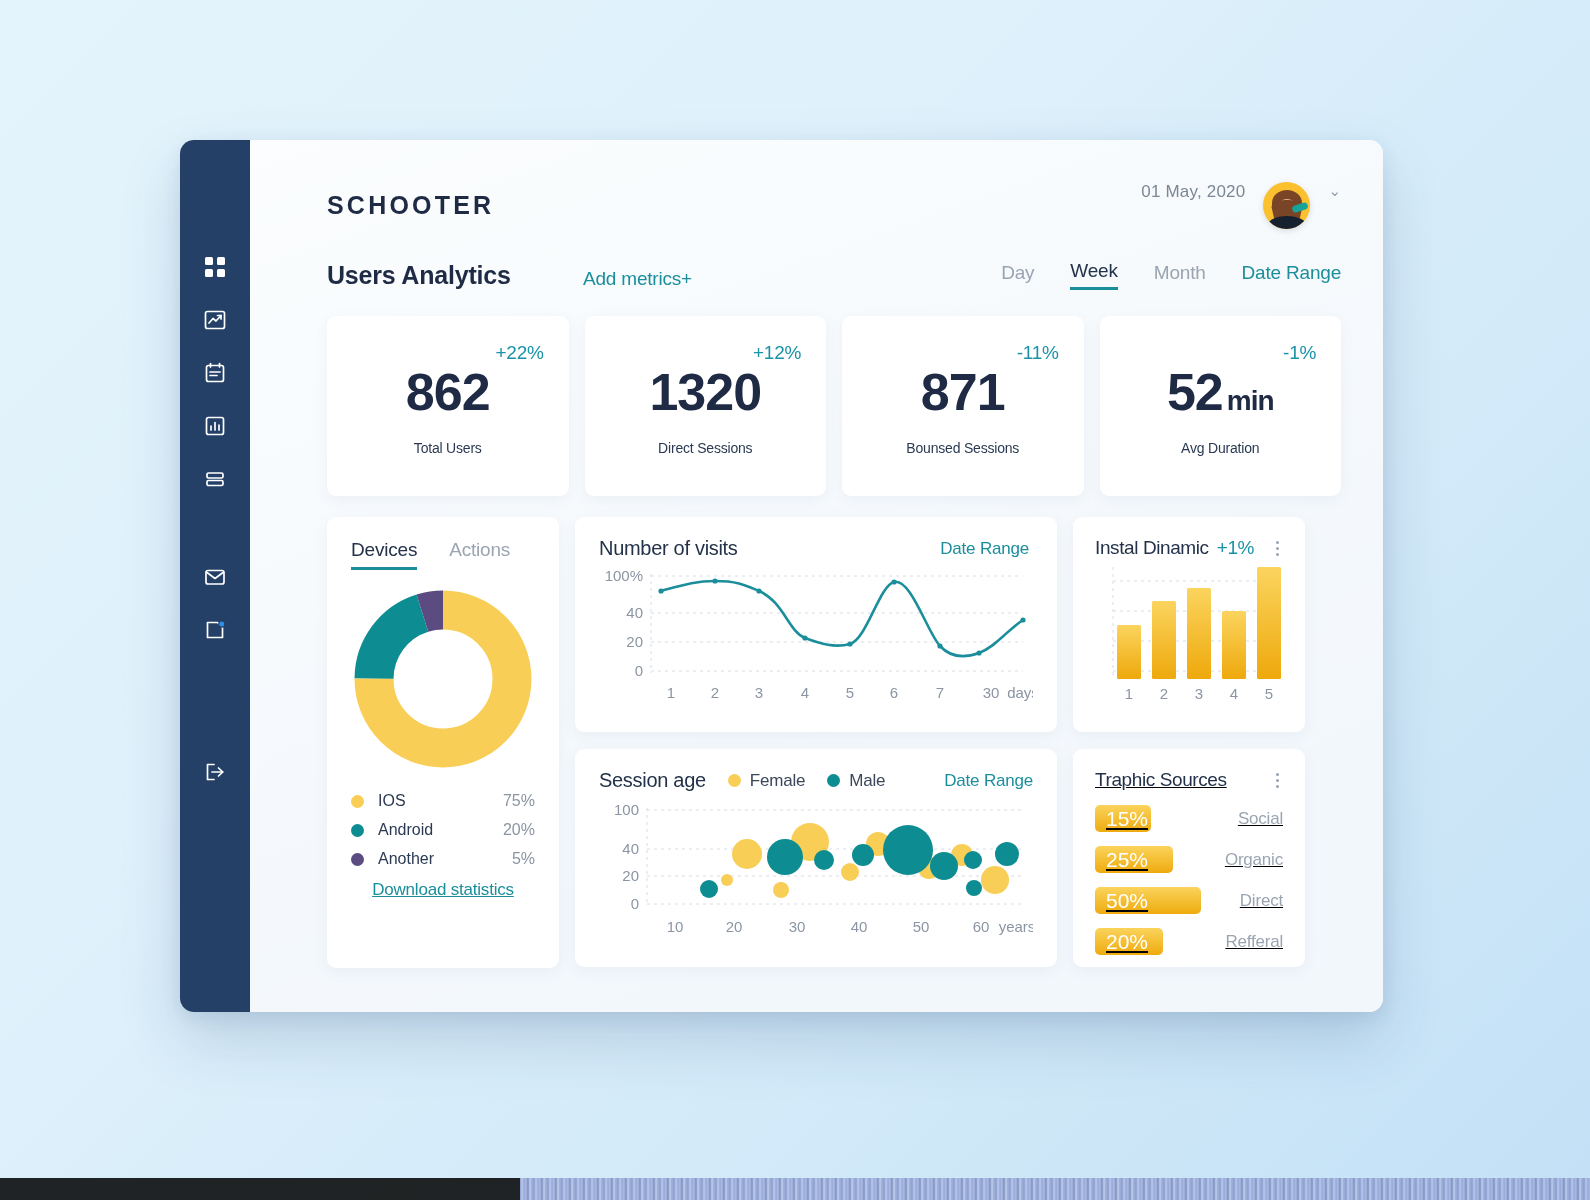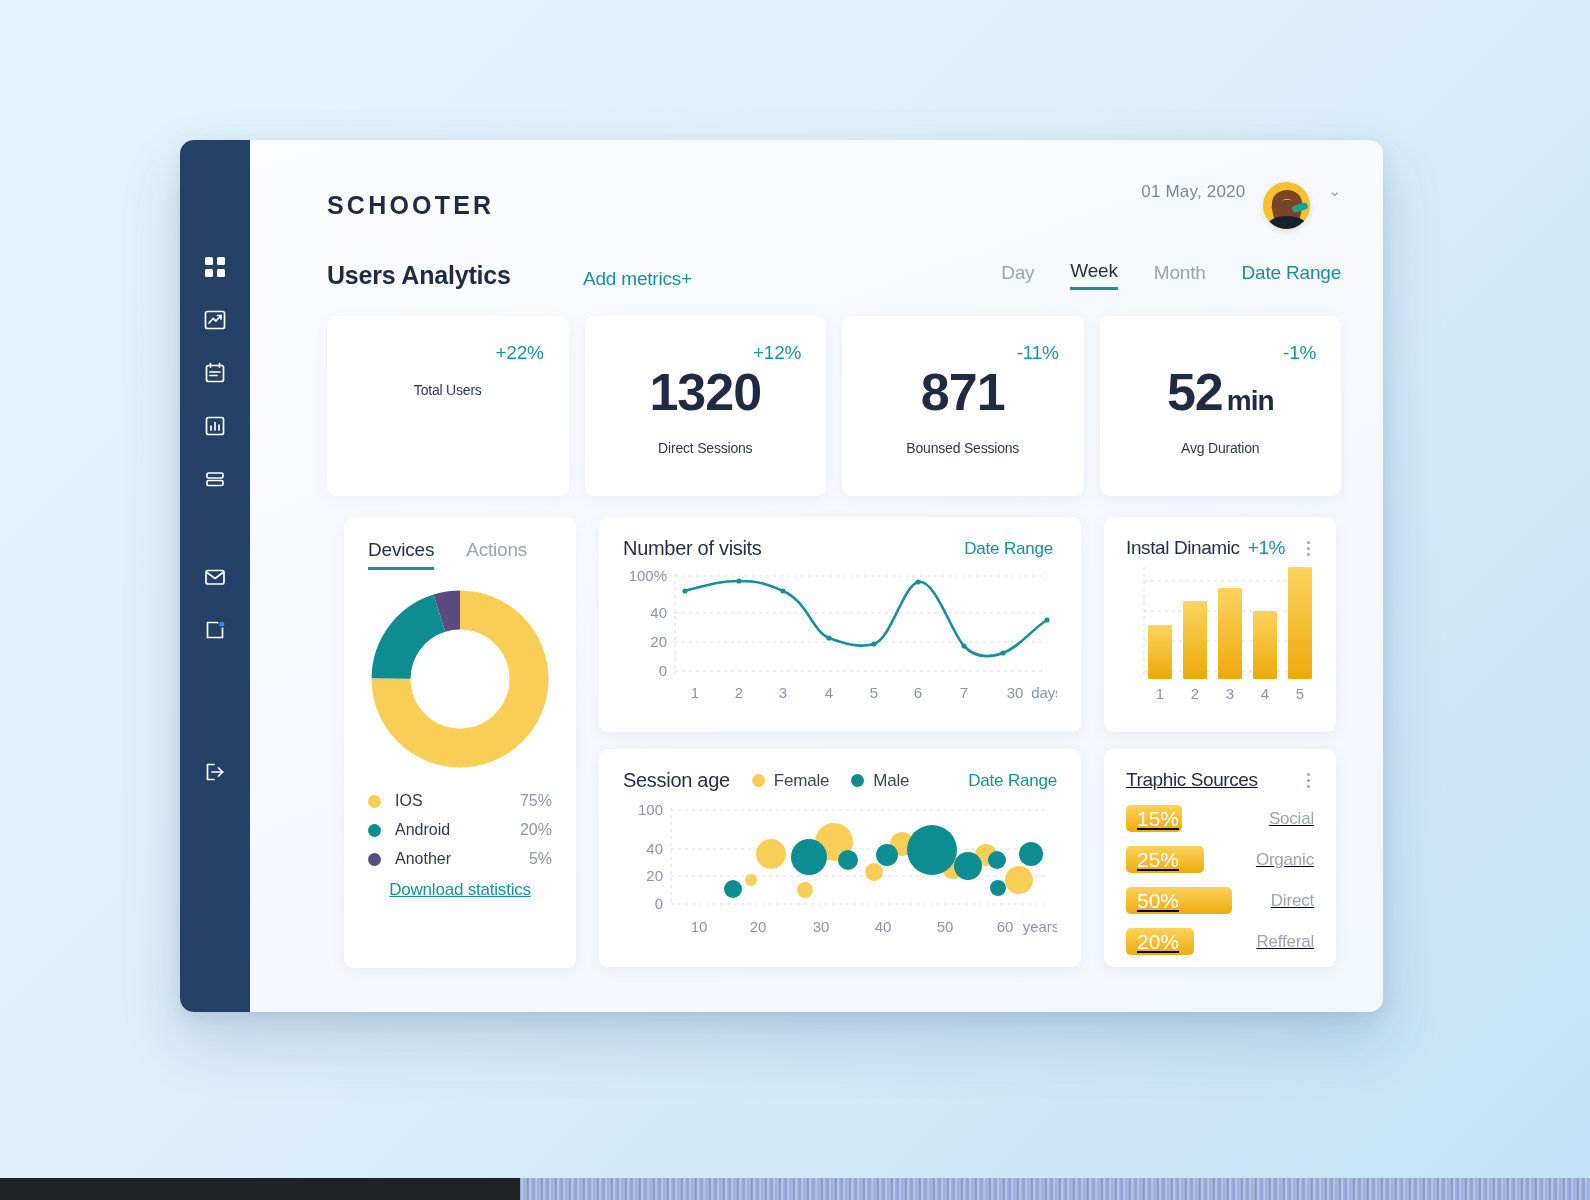--- a/index.html
+++ b/index.html
@@ -118,21 +118,21 @@
   }
   .kpi .pct { font-size:19px; color:#1b93a6; text-align:right; letter-spacing:-.3px;}
   .kpi .val {
     font-size: 52px; font-weight: 800; color:#1f2b45; margin-top:-2px;
     letter-spacing:-1px; padding-left:25px;
   }
   .kpi .val .unit { font-size: 28px; font-weight:700; margin-left:4px; }
   .kpi .lbl { font-size:14px; color:#2b3a52; margin-top:18px; padding-left:25px; letter-spacing:-.2px;}
 
   
-  .panels { display:flex; gap:23px; margin-top: 21px; margin-left: 17px; }
+  .panels { display:flex; gap:16px; margin-top: 21px; }
   .col-left  { width: 232px; }
   .col-mid   { width: 482px; display:flex; flex-direction:column; gap:17px; }
   .col-right { width: 232px; display:flex; flex-direction:column; gap:17px; }
 
   .card {
     background:#fff; border-radius:9px;
     box-shadow: 0 4px 14px rgba(80,110,160,.07);
   }
 
   
@@ -291,20 +291,21 @@
         <div class="period">Day</div>
         <div class="period active">Week</div>
         <div class="period">Month</div>
         <div class="period link">Date Range</div>
       </div>
     </div>
 
     <div class="kpis">
       <div class="kpi">
         <div class="pct">+22%</div>
+        <div class="val">862</div>
         <div class="lbl">Total Users</div>
       </div>
       <div class="kpi">
         <div class="pct">+12%</div>
         <div class="val">1320</div>
         <div class="lbl">Direct Sessions</div>
       </div>
       <div class="kpi">
         <div class="pct">-11%</div>
         <div class="val">871</div>

